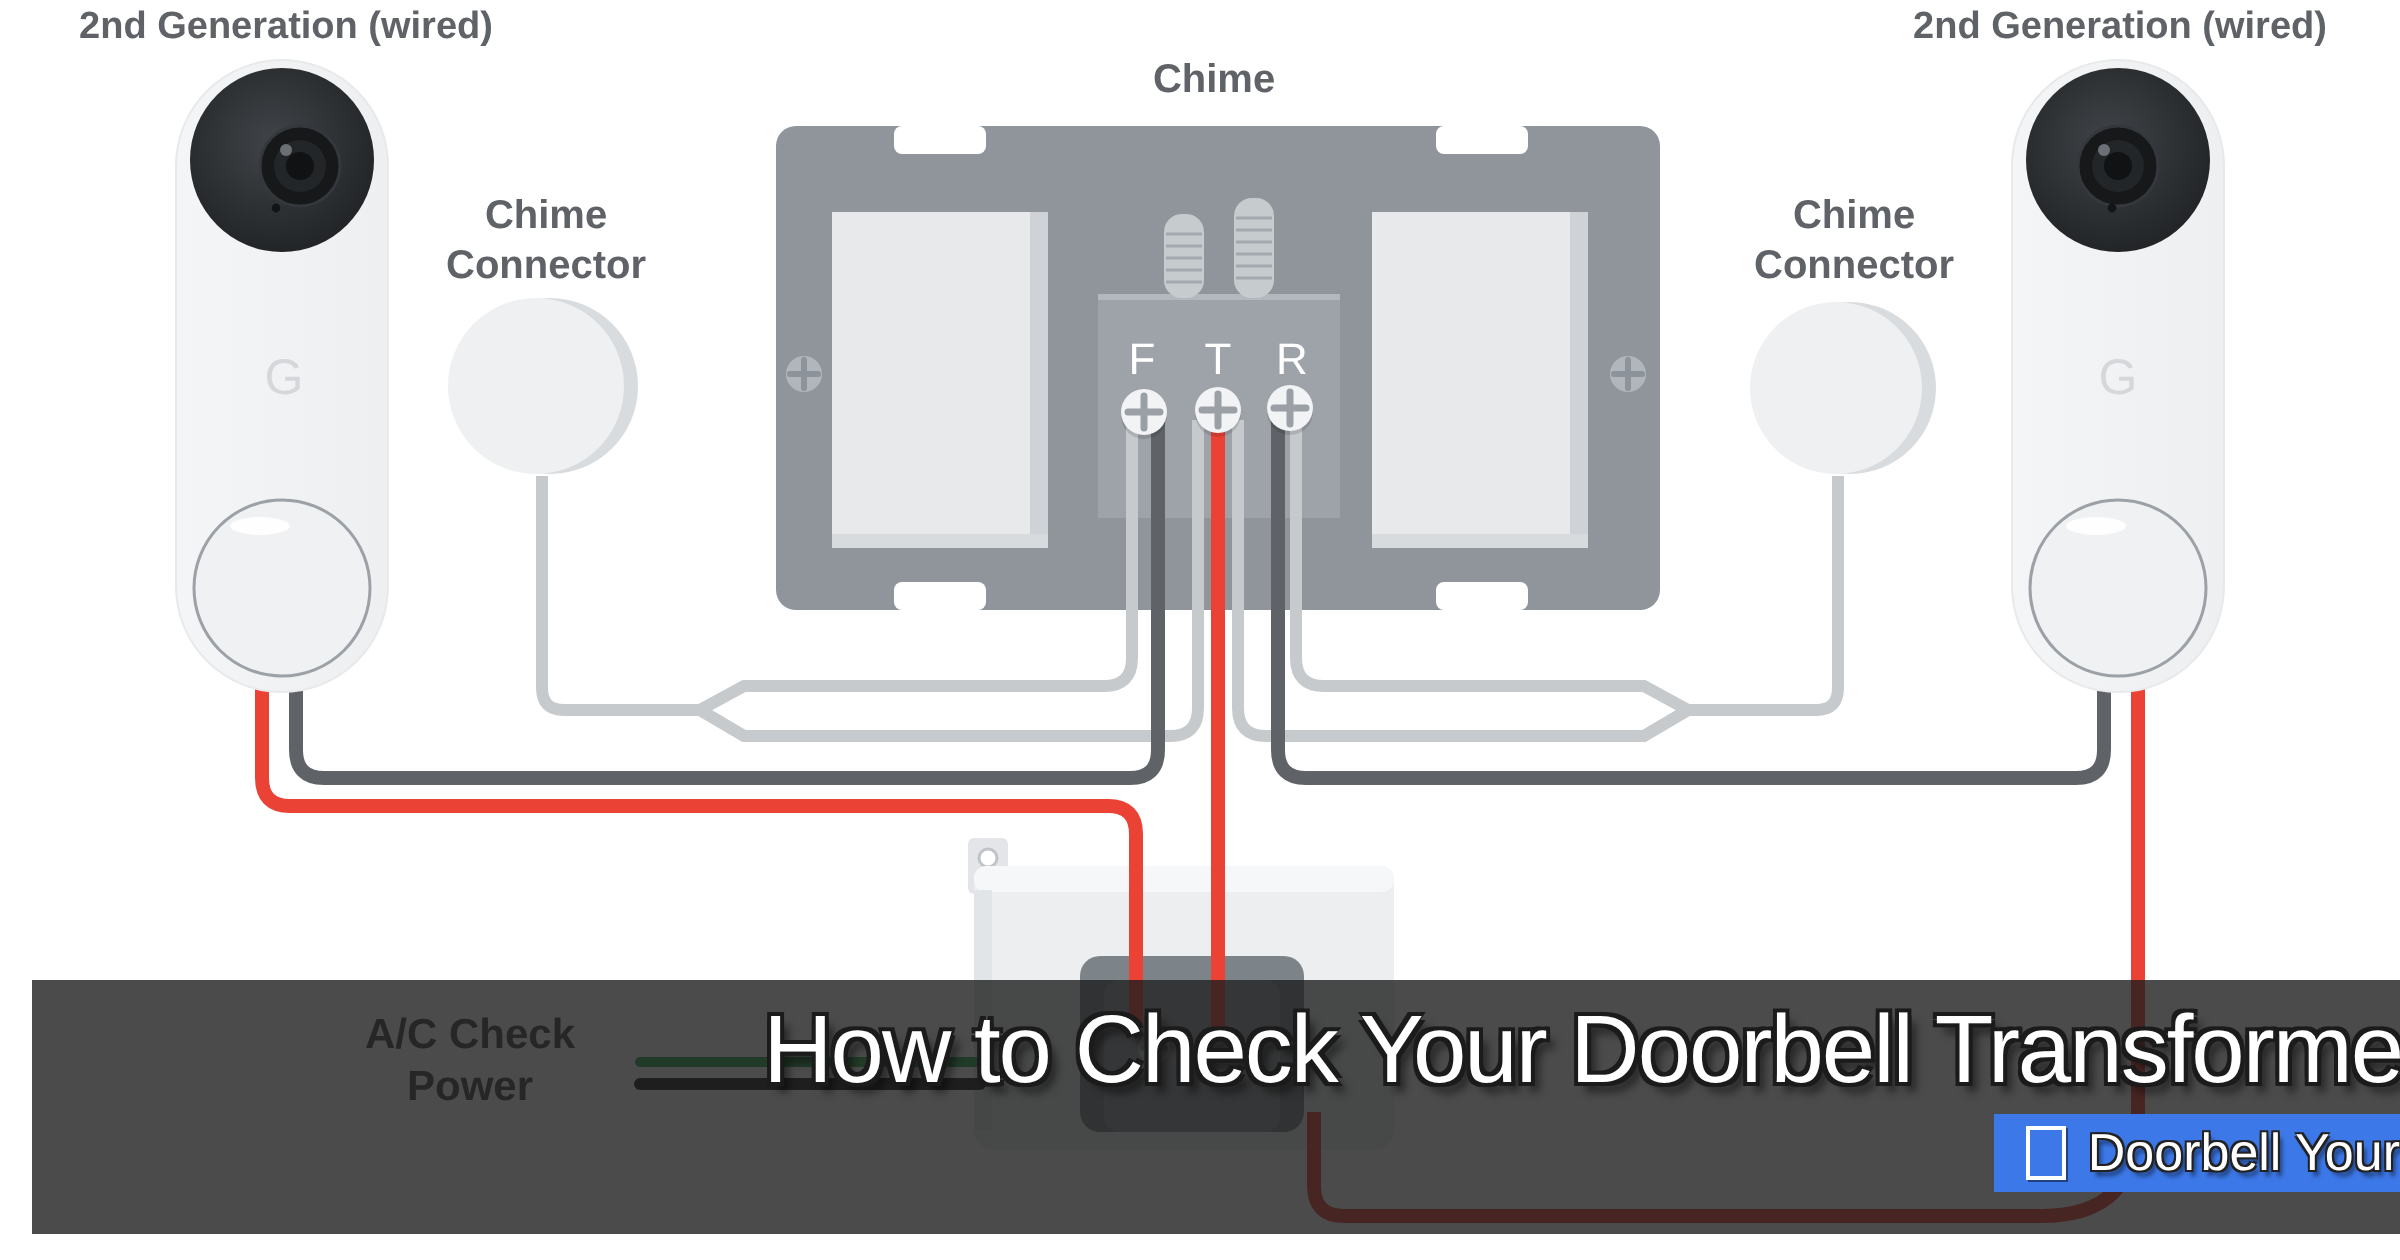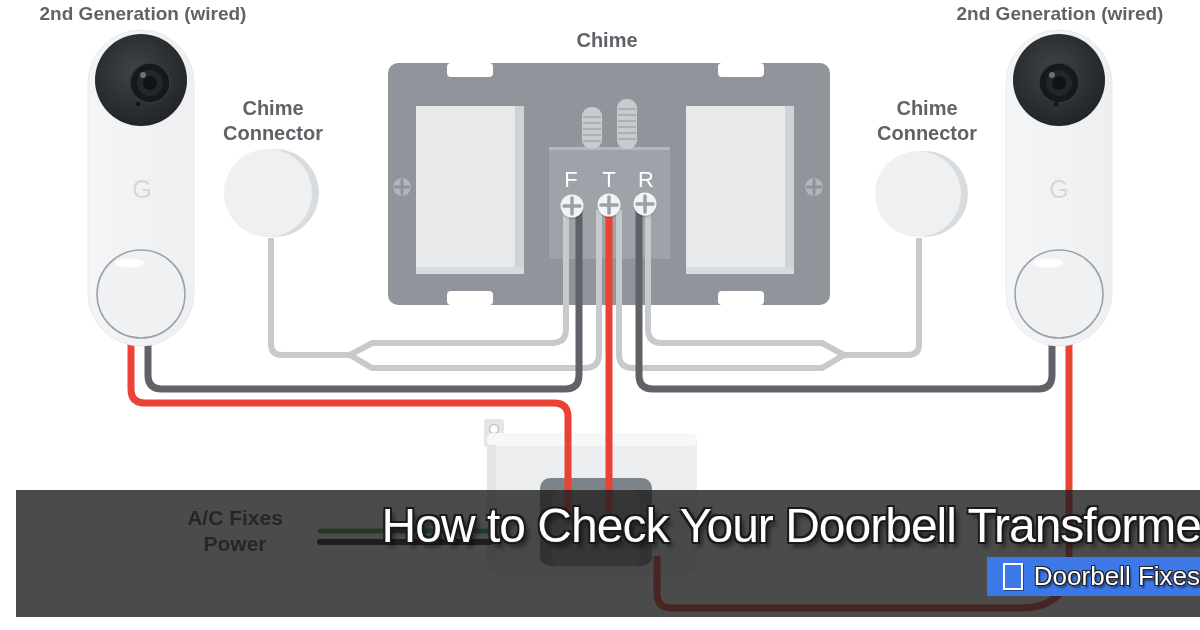--- a/index.html
+++ b/index.html
@@ -198,32 +198,32 @@
   <div class="lbl lbl-conn" style="left:273px;">
     <div>Chime</div>
     <div>Connector</div>
   </div>
   <div class="lbl lbl-conn" style="left:927px;">
     <div>Chime</div>
     <div>Connector</div>
   </div>
 
   <div class="lbl lbl-power" style="left:235px;">
-    <div>A/C Fixes</div>
+    <div>A/C Check</div>
     <div>Power</div>
   </div>
 
   <span class="terminal-letter" style="left:571px;">F</span>
   <span class="terminal-letter" style="left:609px;">T</span>
   <span class="terminal-letter" style="left:646px;">R</span>
 
   <span class="g-logo" style="left:142px;">G</span>
   <span class="g-logo" style="left:1059px;">G</span>
 
   <div id="overlay">
     <h1 id="video-title">How to Check Your Doorbell Transformer</h1>
     <div id="category-badge">
       <span class="tofu"></span>
-      <span>Doorbell Fixes</span>
+      <span>Doorbell Your</span>
     </div>
   </div>
 
 </div>
 
 </body></html>

